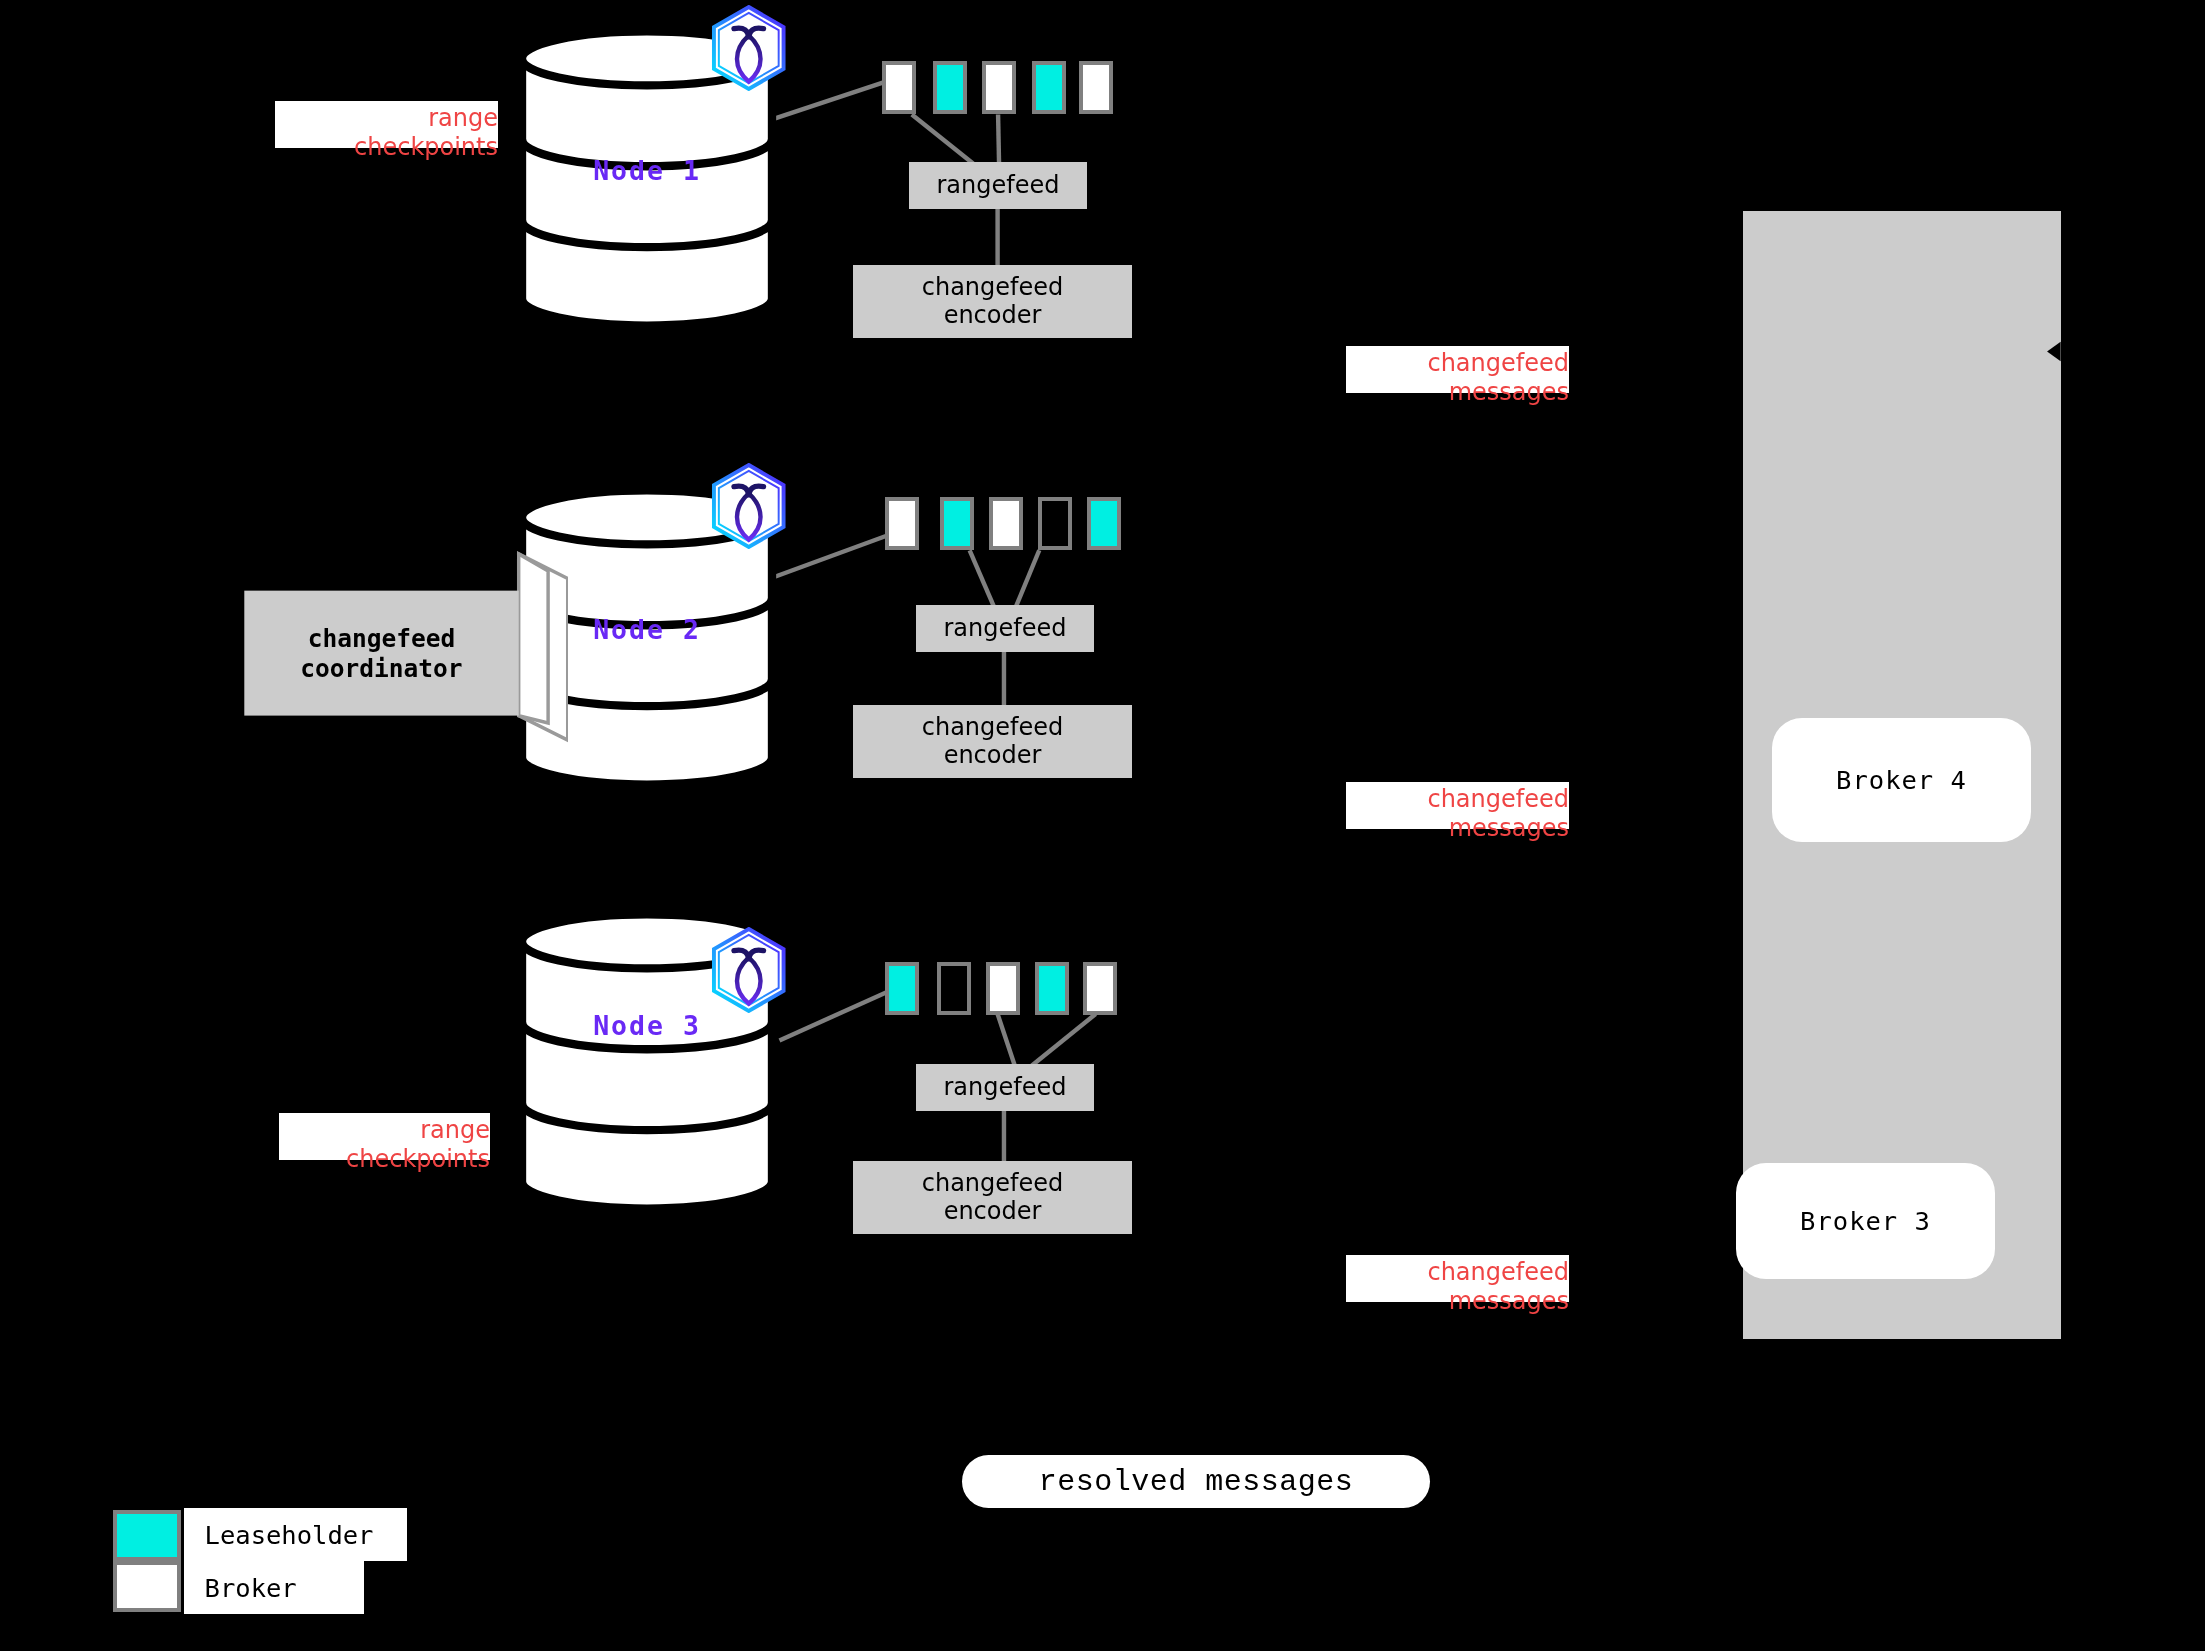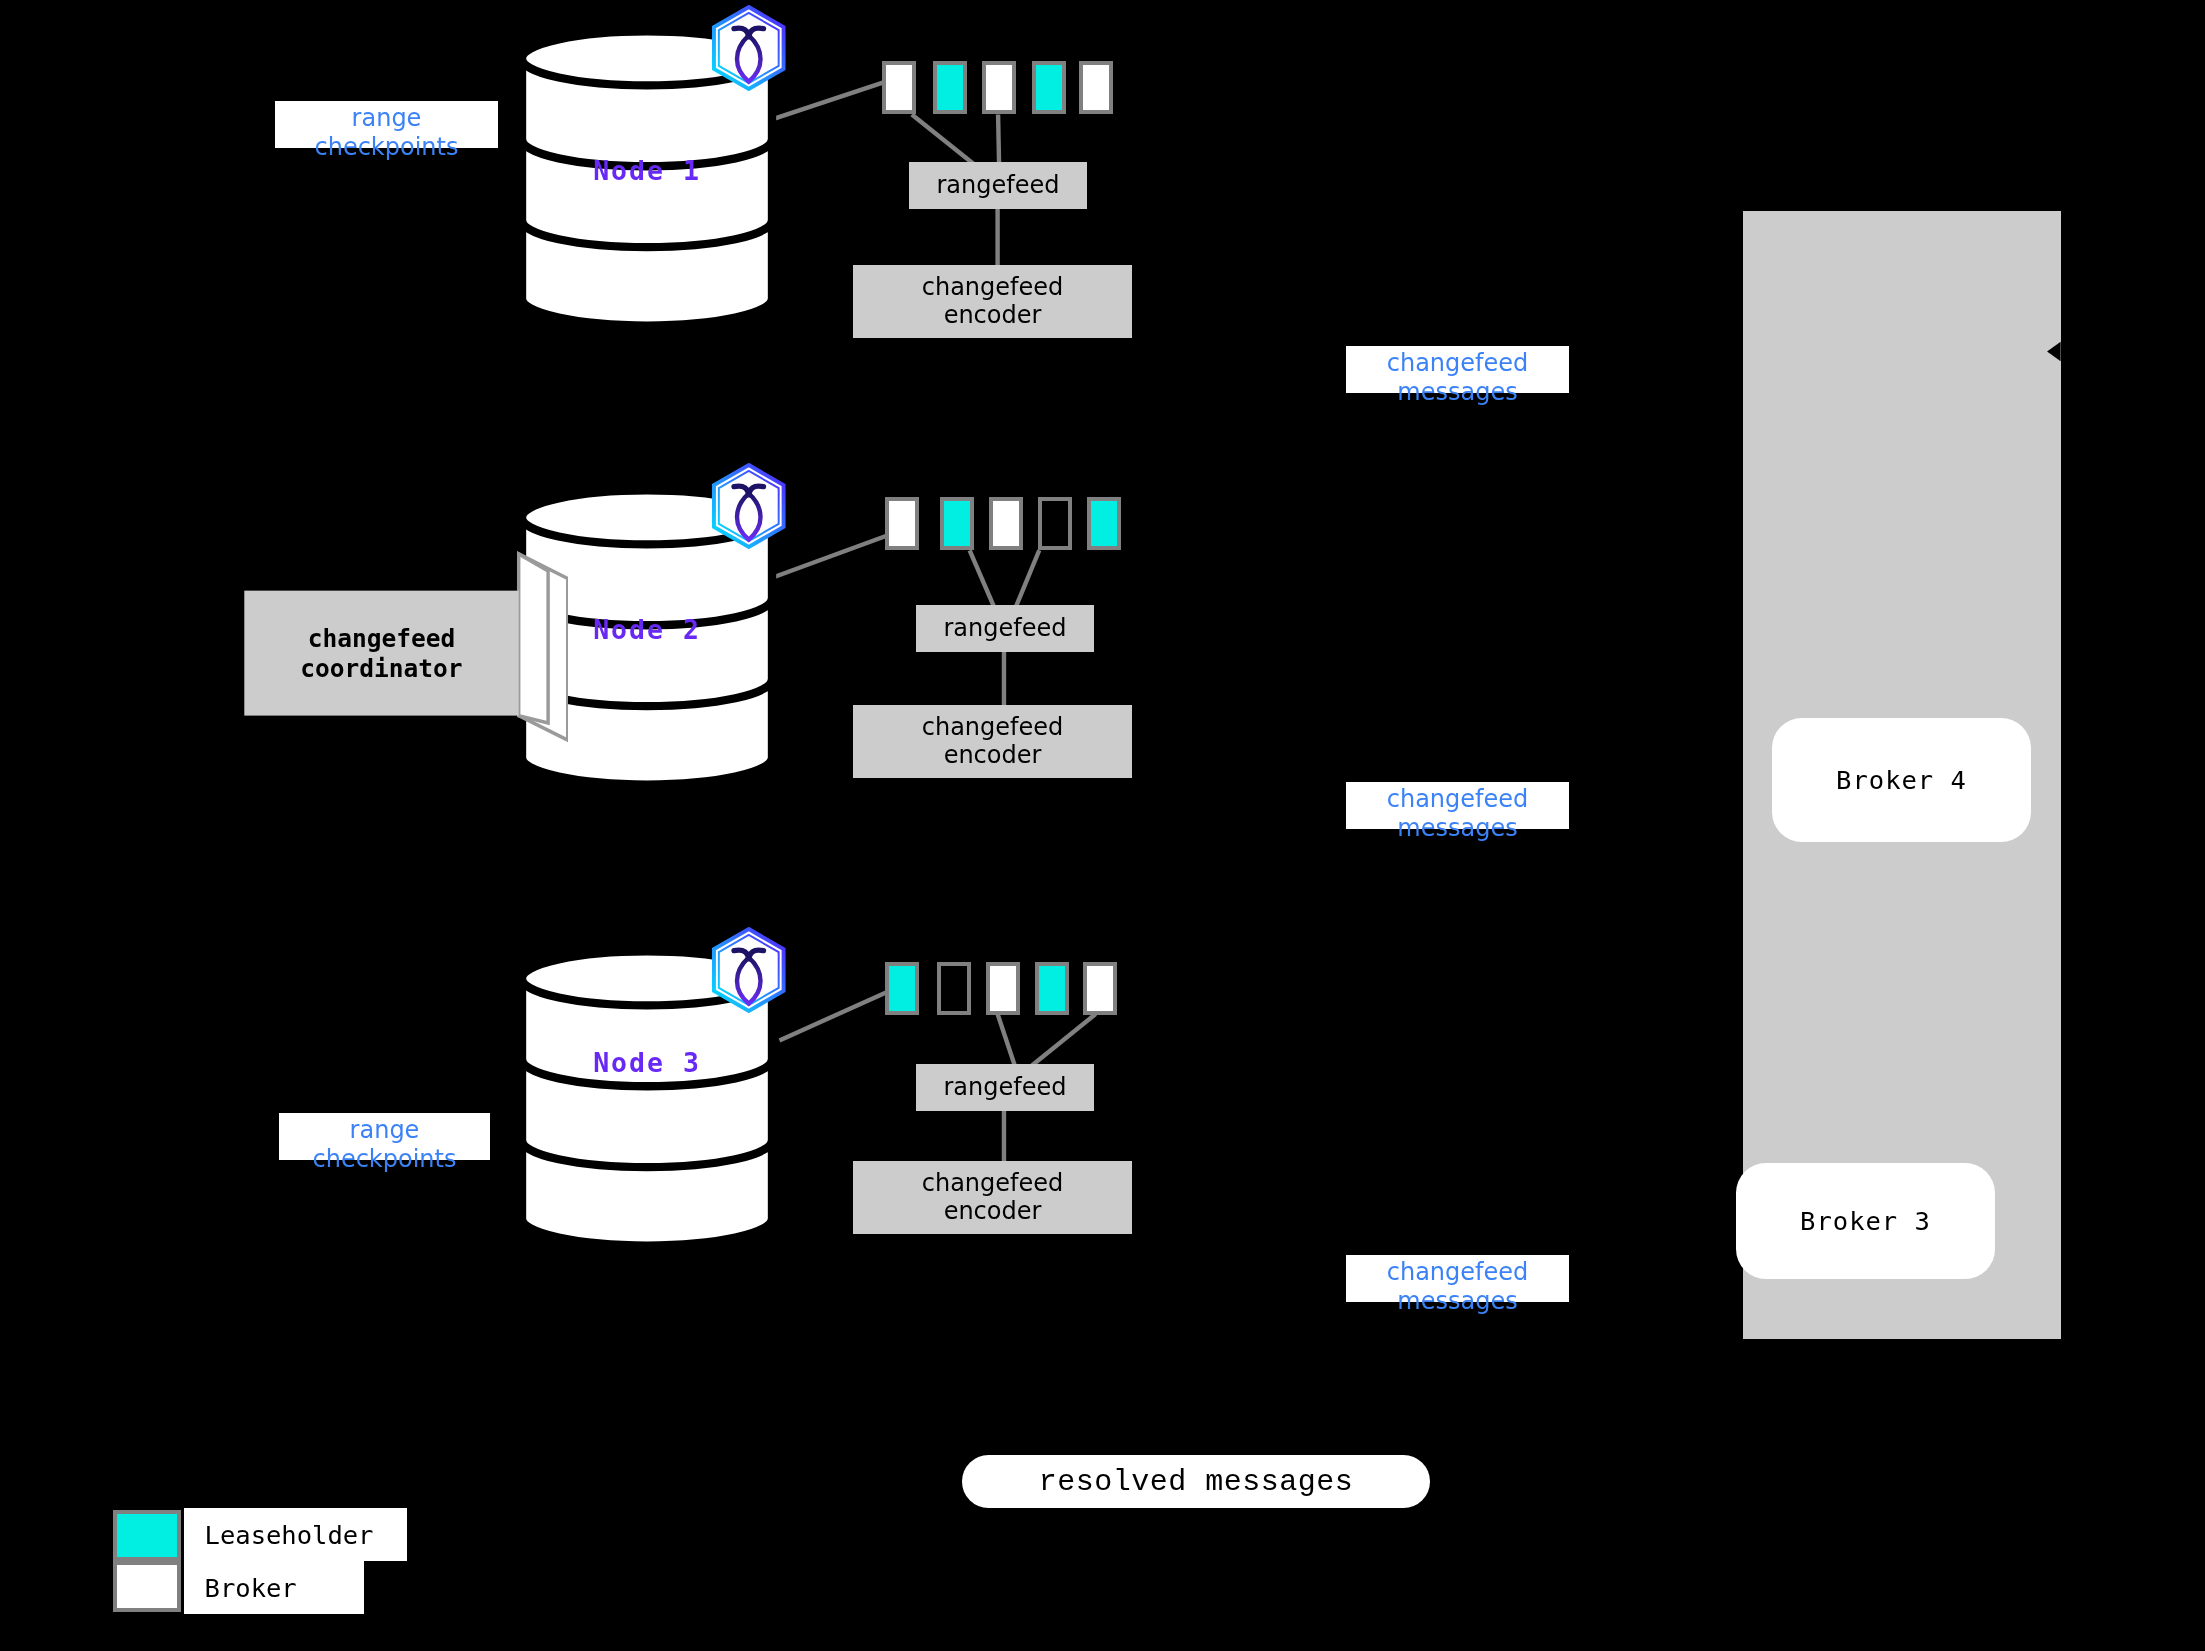--- a/index.html
+++ b/index.html
@@ -21,22 +21,22 @@
   .r-cyan{background:#00efe2;}
   .r-empty{background:transparent;}
 
   
   .pbox{position:absolute;background:#cccccc;color:#000;
         display:flex;align-items:center;justify-content:center;
         text-align:center;line-height:1.16;font-size:24px;
         font-family:"DejaVu Sans",sans-serif;white-space:pre-line;}
 
   
-  .wlabel{position:absolute;background:#ffffff;color:#3b82f6;
-          font-size:24px;line-height:1.22;text-align:center;
+  .wlabel{position:absolute;background:#ffffff;color:#ef4444;
+          font-size:24px;line-height:1.22;text-align:right;
           font-family:"DejaVu Sans",sans-serif;white-space:pre-line;
           overflow:visible;}
   .wlabel > span{position:absolute;left:0;width:100%;top:2.9px;display:block;}
 
   
   .coord-txt{position:absolute;display:flex;align-items:center;
              justify-content:center;text-align:center;color:#000;
              font-weight:bold;font-size:24.5px;line-height:1.2;
              font-family:"DejaVu Sans Mono",monospace;white-space:pre-line;}
 
@@ -178,21 +178,21 @@
         </linearGradient>
       </defs>
       <polygon points="77,4 148,45 148,130 77,171 6,130 6,45" fill="#ffffff" stroke="url(#hx2)" stroke-width="8"></polygon>
       <polygon points="77,16 138,51 138,124 77,159 16,124 16,51" fill="none" stroke="url(#hx2)" stroke-width="4"></polygon>
       <path d="M47 48 q30 -6 30 22 q0 -28 30 -22" fill="none" stroke="#1d1366" stroke-width="11" stroke-linecap="round"></path>
       <path d="M77 62 q-24 22 -24 48 q0 26 24 46 q24 -20 24 -46 q0 -26 -24 -48 z" fill="none" stroke="url(#bg2)" stroke-width="9"></path>
       <line x1="77" y1="70" x2="77" y2="150" stroke="url(#bg2)" stroke-width="7"></line>
     </svg>
   </div>
 
-  <div class="cyl abs" style="left:517px;top:949px;width:260px;height:299px;">
+  <div class="cyl abs" style="left:517px;top:912px;width:260px;height:299px;">
     <svg width="260" height="299" viewBox="0 0 530 610">
       <path d="M10 60 a255 55 0 0 1 510 0 v490 a255 55 0 0 1 -510 0 z" fill="#ffffff" stroke="#000000" stroke-width="17"></path>
       <ellipse cx="265" cy="60" rx="255" ry="55" fill="#ffffff" stroke="#000000" stroke-width="17"></ellipse>
       <path d="M10 225 a255 55 0 0 0 510 0" fill="none" stroke="#000000" stroke-width="17"></path>
       <path d="M10 390 a255 55 0 0 0 510 0" fill="none" stroke="#000000" stroke-width="17"></path>
     </svg>
     <div class="node-label" style="top:98px;">Node 3</div>
   </div>
 
   <div class="range r-cyan" style="left:885px;top:962px;width:34px;height:53px;"></div>

